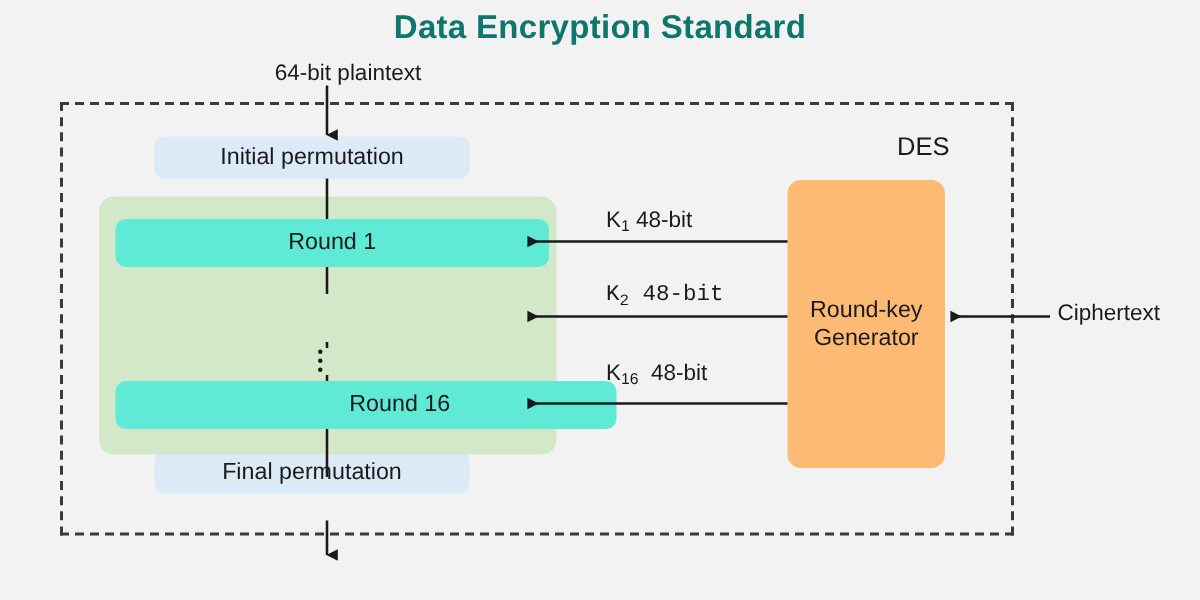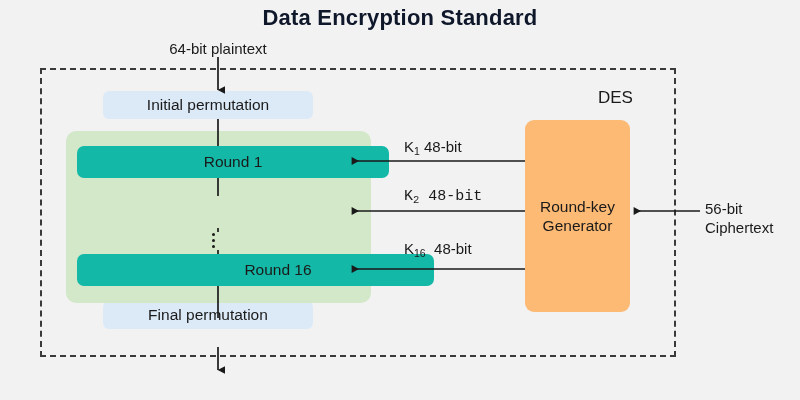--- a/index.html
+++ b/index.html
@@ -23,21 +23,21 @@
 
   
   #diagram-title {
     top: 5px;
     left: 0;
     width: 800px;
     text-align: center;
     font-size: 22px;
     font-weight: bold;
     letter-spacing: 0.2px;
-    color: #0f172a;
+    color: #0f766e;
   }
 
   
   #des-boundary {
     left: 40px;
     top: 68px;
     width: 636px;
     height: 289px;
     border: 2px dashed #3a3a3a;
     box-sizing: border-box;
@@ -45,21 +45,21 @@
   }
   #des-label {
     left: 598px;
     top: 88px;
     font-size: 17px;
     color: #1a1a1a;
   }
 
   
   #plaintext-label {
-    left: 118px;
+    left: 132px;
     top: 40px;
     width: 200px;
     text-align: center;
     font-size: 15px;
   }
   #ciphertext-out-label {
     left: 118px;
     top: 372px;
     width: 200px;
     text-align: center;
@@ -94,23 +94,23 @@
   #rounds-container {
     left: 66px;
     top: 131px;
     width: 305px;
     height: 172px;
     background: #d3e8c9;
     border-radius: 10px;
   }
   .round-box {
     left: 77px;
-    width: 312px;
+    width: 289px;
     height: 32px;
-    background: #14b8a6;
+    background: #5eead4;
     border-radius: 7px;
     display: flex;
     align-items: center;
     justify-content: center;
     font-size: 15.5px;
     color: #1a1a1a;
   }
   #round-1  { top: 146px; }
   #round-2  { top: 196px; }
   #round-16 { top: 254px; padding-left: 45px; }
@@ -181,21 +181,20 @@
 
   <div class="abs" id="diagram-title">Data Encryption Standard</div>
 
   <div class="abs" id="des-boundary"></div>
   <div class="abs" id="des-label">DES</div>
 
   <div class="abs" id="plaintext-label">64-bit plaintext</div>
 
 
   <div class="abs" id="ciphertext-in-label">
-    <div>56-bit</div>
     <div>Ciphertext</div>
   </div>
 
   <div class="abs perm-box" id="initial-permutation">Initial permutation</div>
 
   <div class="abs perm-box" id="final-permutation">Final permutation</div>
 
   <div class="abs" id="rounds-container"></div>
 
   <div class="abs round-box" id="round-1">Round 1</div>

